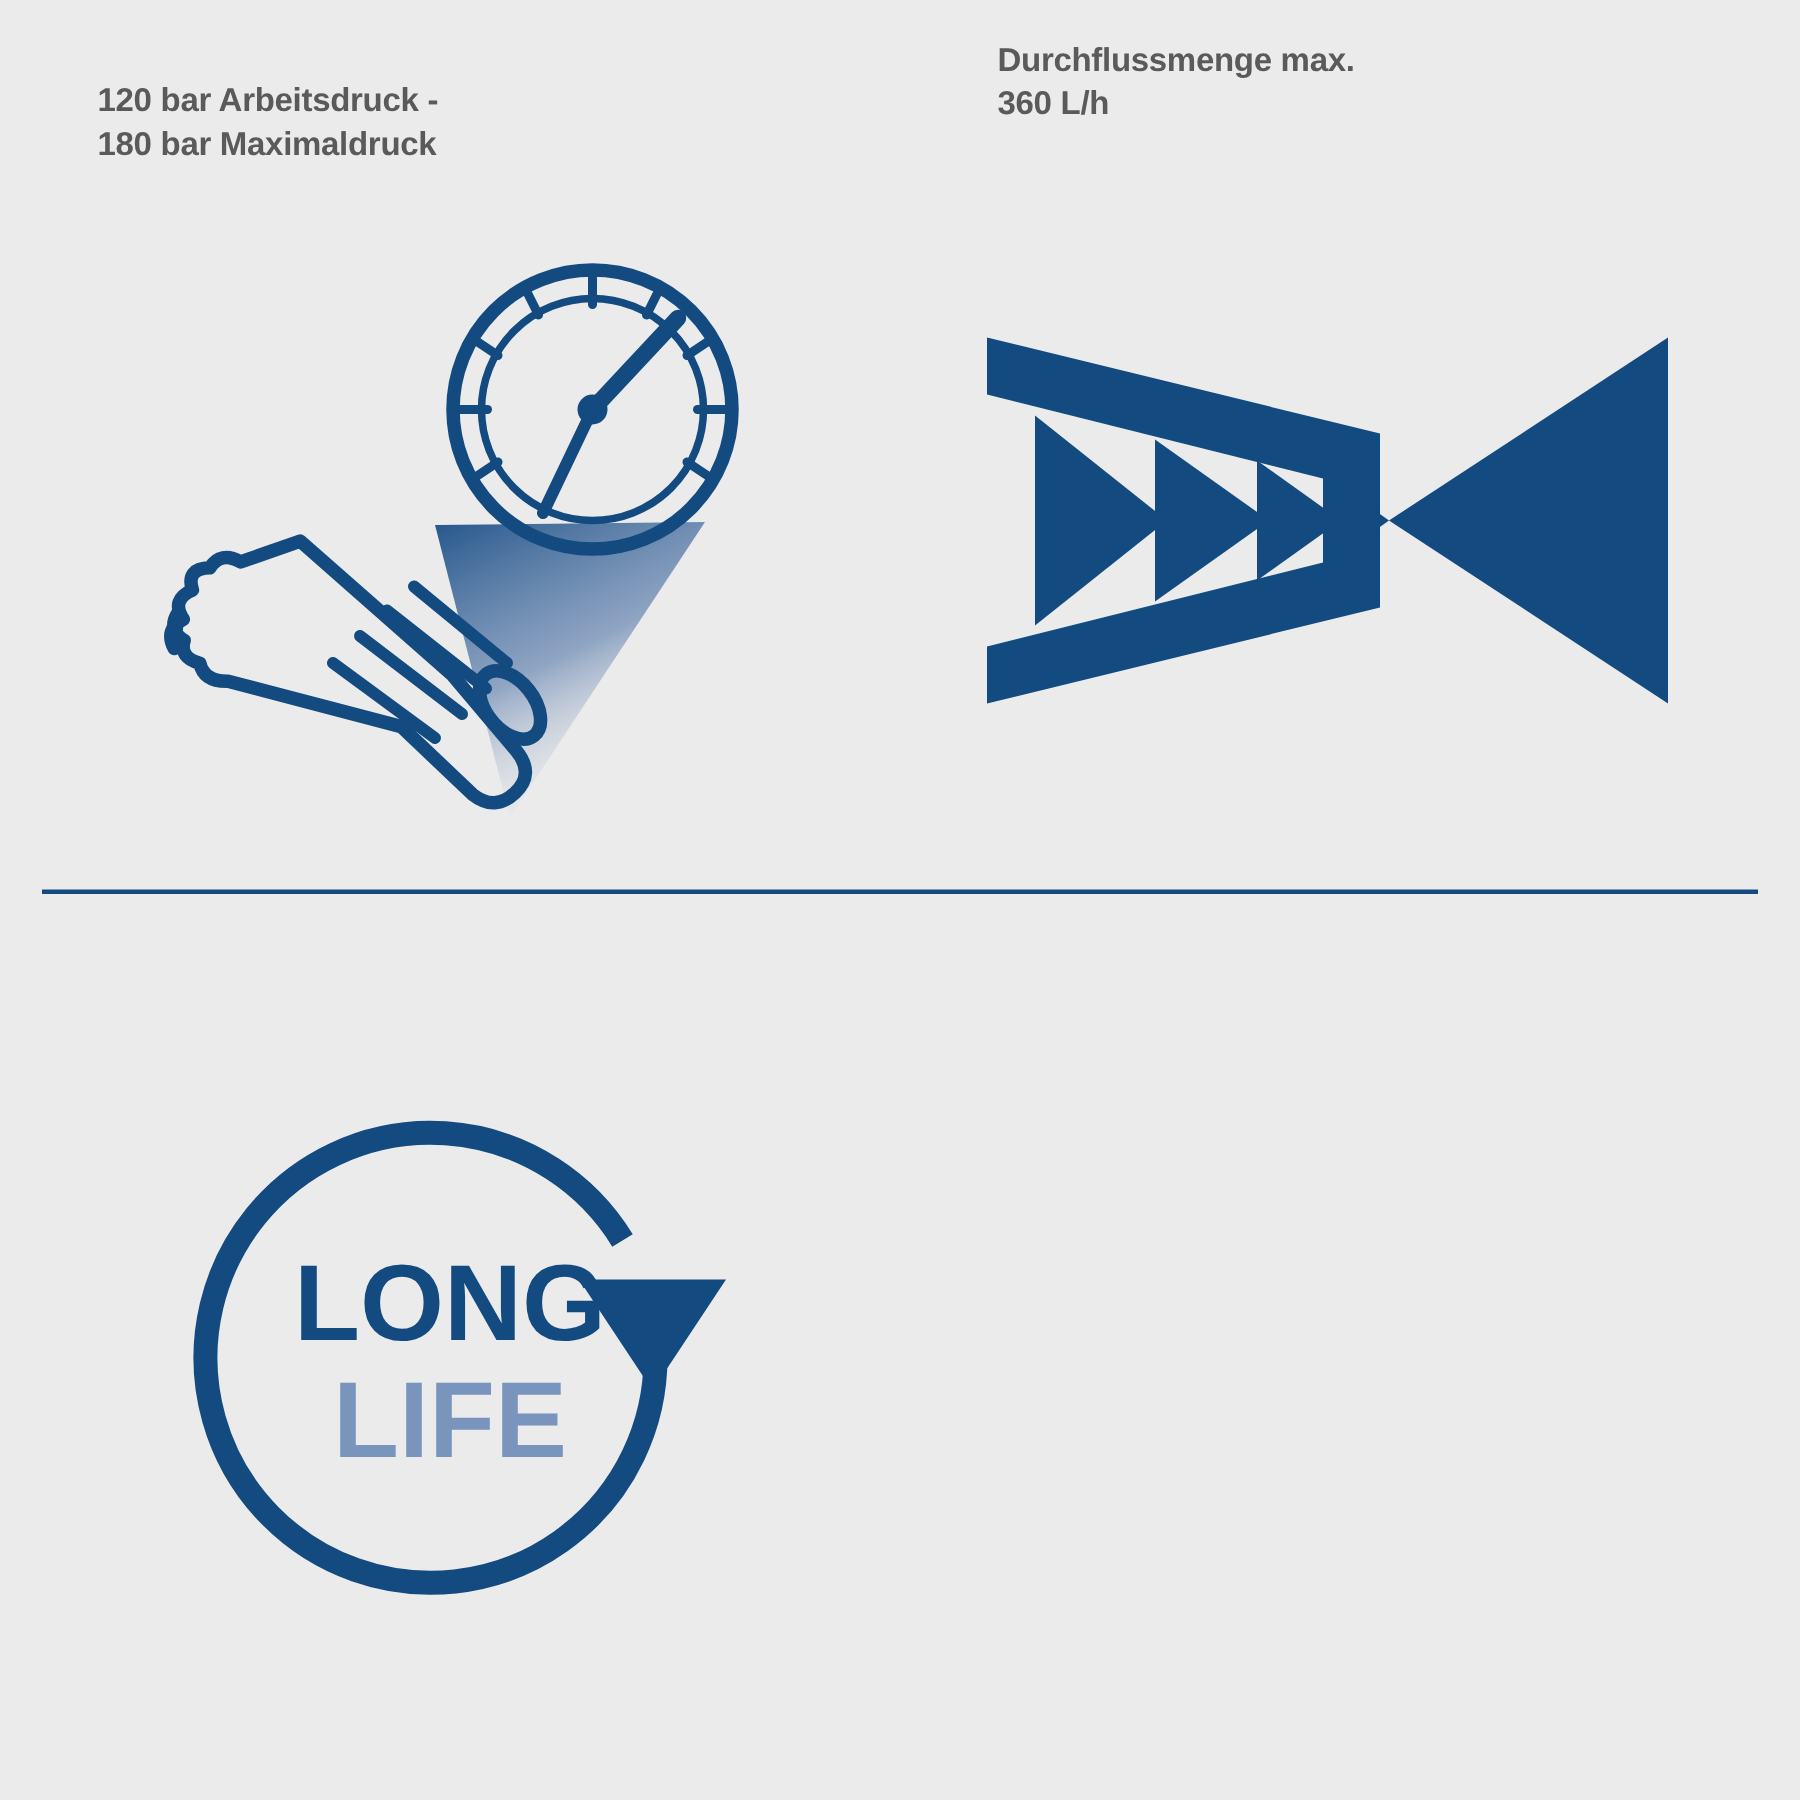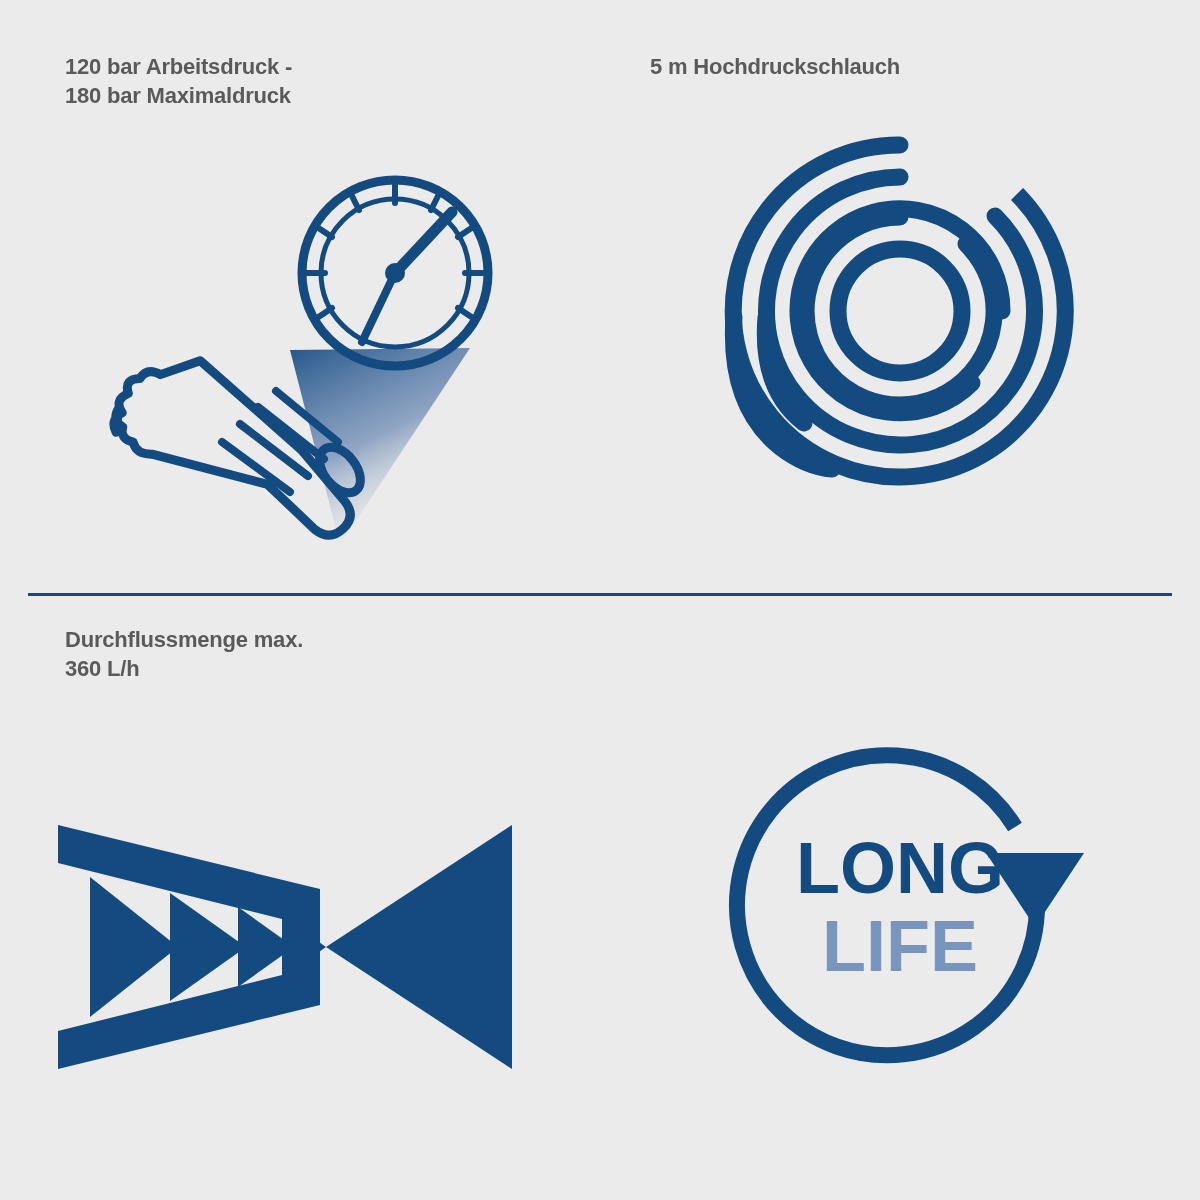--- a/index.html
+++ b/index.html
@@ -120,36 +120,20 @@
             <line x1="267" y1="123" x2="285" y2="123"></line>
             <line x1="277" y1="168" x2="292" y2="158"></line>
           </g>
           <circle cx="355" cy="123" r="10" fill="#134a80"></circle>
           <path d="M355 123 L412 62" stroke="#134a80" stroke-width="11" stroke-linecap="round"></path>
           <path d="M355 123 L322 192" stroke="#134a80" stroke-width="8" stroke-linecap="round"></path>
         </svg>
       </div>
     </div>
 
-    <div class="cell cell-b">
-      <div class="cell-title">5 m Hochdruckschlauch</div>
-      <div class="art">
-        <svg width="420" height="400" viewBox="0 0 420 400">
-          <g fill="none" stroke="#134a80" stroke-width="17" stroke-linecap="round">
-            <circle cx="210" cy="180" r="62"></circle>
-            <path d="M210 86 a94 94 0 1 0 66 27"></path>
-            <path d="M312 180 a102 102 0 1 0 -30 72"></path>
-            <path d="M210 46 a134 134 0 1 0 95 39"></path>
-            <path d="M210 14 a166 166 0 1 0 117 49 L330 66"></path>
-            <path d="M44 186 q-6 88 46 130 q26 20 52 22"></path>
-            <path d="M76 186 q-6 72 38 106"></path>
-          </g>
-        </svg>
-      </div>
-    </div>
 
     <div class="cell cell-c">
       <div class="cell-title">Durchflussmenge max.
 360 L/h</div>
       <div class="art">
         <svg width="500" height="260" viewBox="0 0 500 260">
 
           <path d="M8 8 L270 72 L270 188 L8 252 L8 214 L232 158 L232 102 L8 46 Z" fill="#134a80"></path>
 
           <path d="M40 60 L128 130 L40 200 Z" fill="#134a80"></path>

